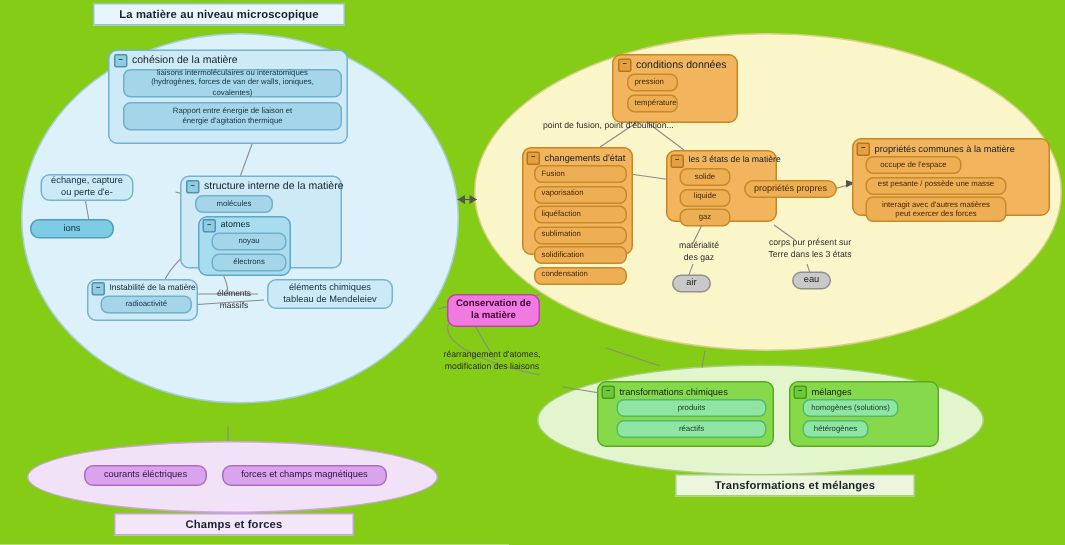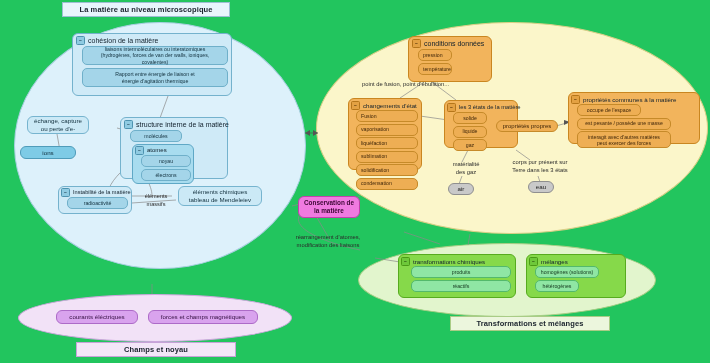--- a/index.html
+++ b/index.html
@@ -1,19 +1,19 @@
 <!DOCTYPE html>
 <html><head>
 <meta charset="utf-8">
 <style>
   html,body{margin:0;padding:0;background:#ffffff;}
   body{width:710px;height:363px;overflow:hidden;
        font-family:"Liberation Sans","DejaVu Sans",sans-serif;
        -webkit-font-smoothing:antialiased;}
-  #stage{position:relative;width:710px;height:363px;background:#22c55e;}
+  #stage{position:relative;width:710px;height:363px;background:#84cc16;}
 
   svg#wires{position:absolute;left:0;top:0;width:710px;height:363px;}
 
   
   .zone{position:absolute;border-radius:50%;}
   .zone-micro{background:#ddf1fb;border:1px solid #a8cfe0;}
   .zone-macro{background:#fbf6ca;border:1px solid #d9cf86;}
   .zone-green{background:#e2f5cd;border:1px solid #a8ce84;}
   .zone-purple{background:#f2e2f7;border:1px solid #cda6dd;}
 
@@ -125,21 +125,21 @@
     </g>
   </svg>
 
   <div class="banner banner-blue" style="left:62px;top:2px;width:168px;height:15px;">
     <span>La matière au niveau microscopique</span>
   </div>
   <div class="banner banner-green" style="left:450px;top:316px;width:160px;height:15px;">
     <span>Transformations et mélanges</span>
   </div>
   <div class="banner banner-purple" style="left:76px;top:342px;width:160px;height:15px;">
-    <span>Champs et noyau</span>
+    <span>Champs et forces</span>
   </div>
 
   <div class="node panel-blue" style="left:72px;top:33px;width:160px;height:63px;">
     <div class="hdr">
       <span class="tog">−</span>
       <span class="ttl">cohésion de la matière</span>
     </div>
     <div class="kids" style="gap:3px;">
       <div class="chip tall" style="height:19px;display:flex;align-items:center;justify-content:center;white-space:pre-line;">liaisons intermoléculaires ou interatomiques
 (hydrogènes, forces de van der walls, ioniques, covalentes)</div>

